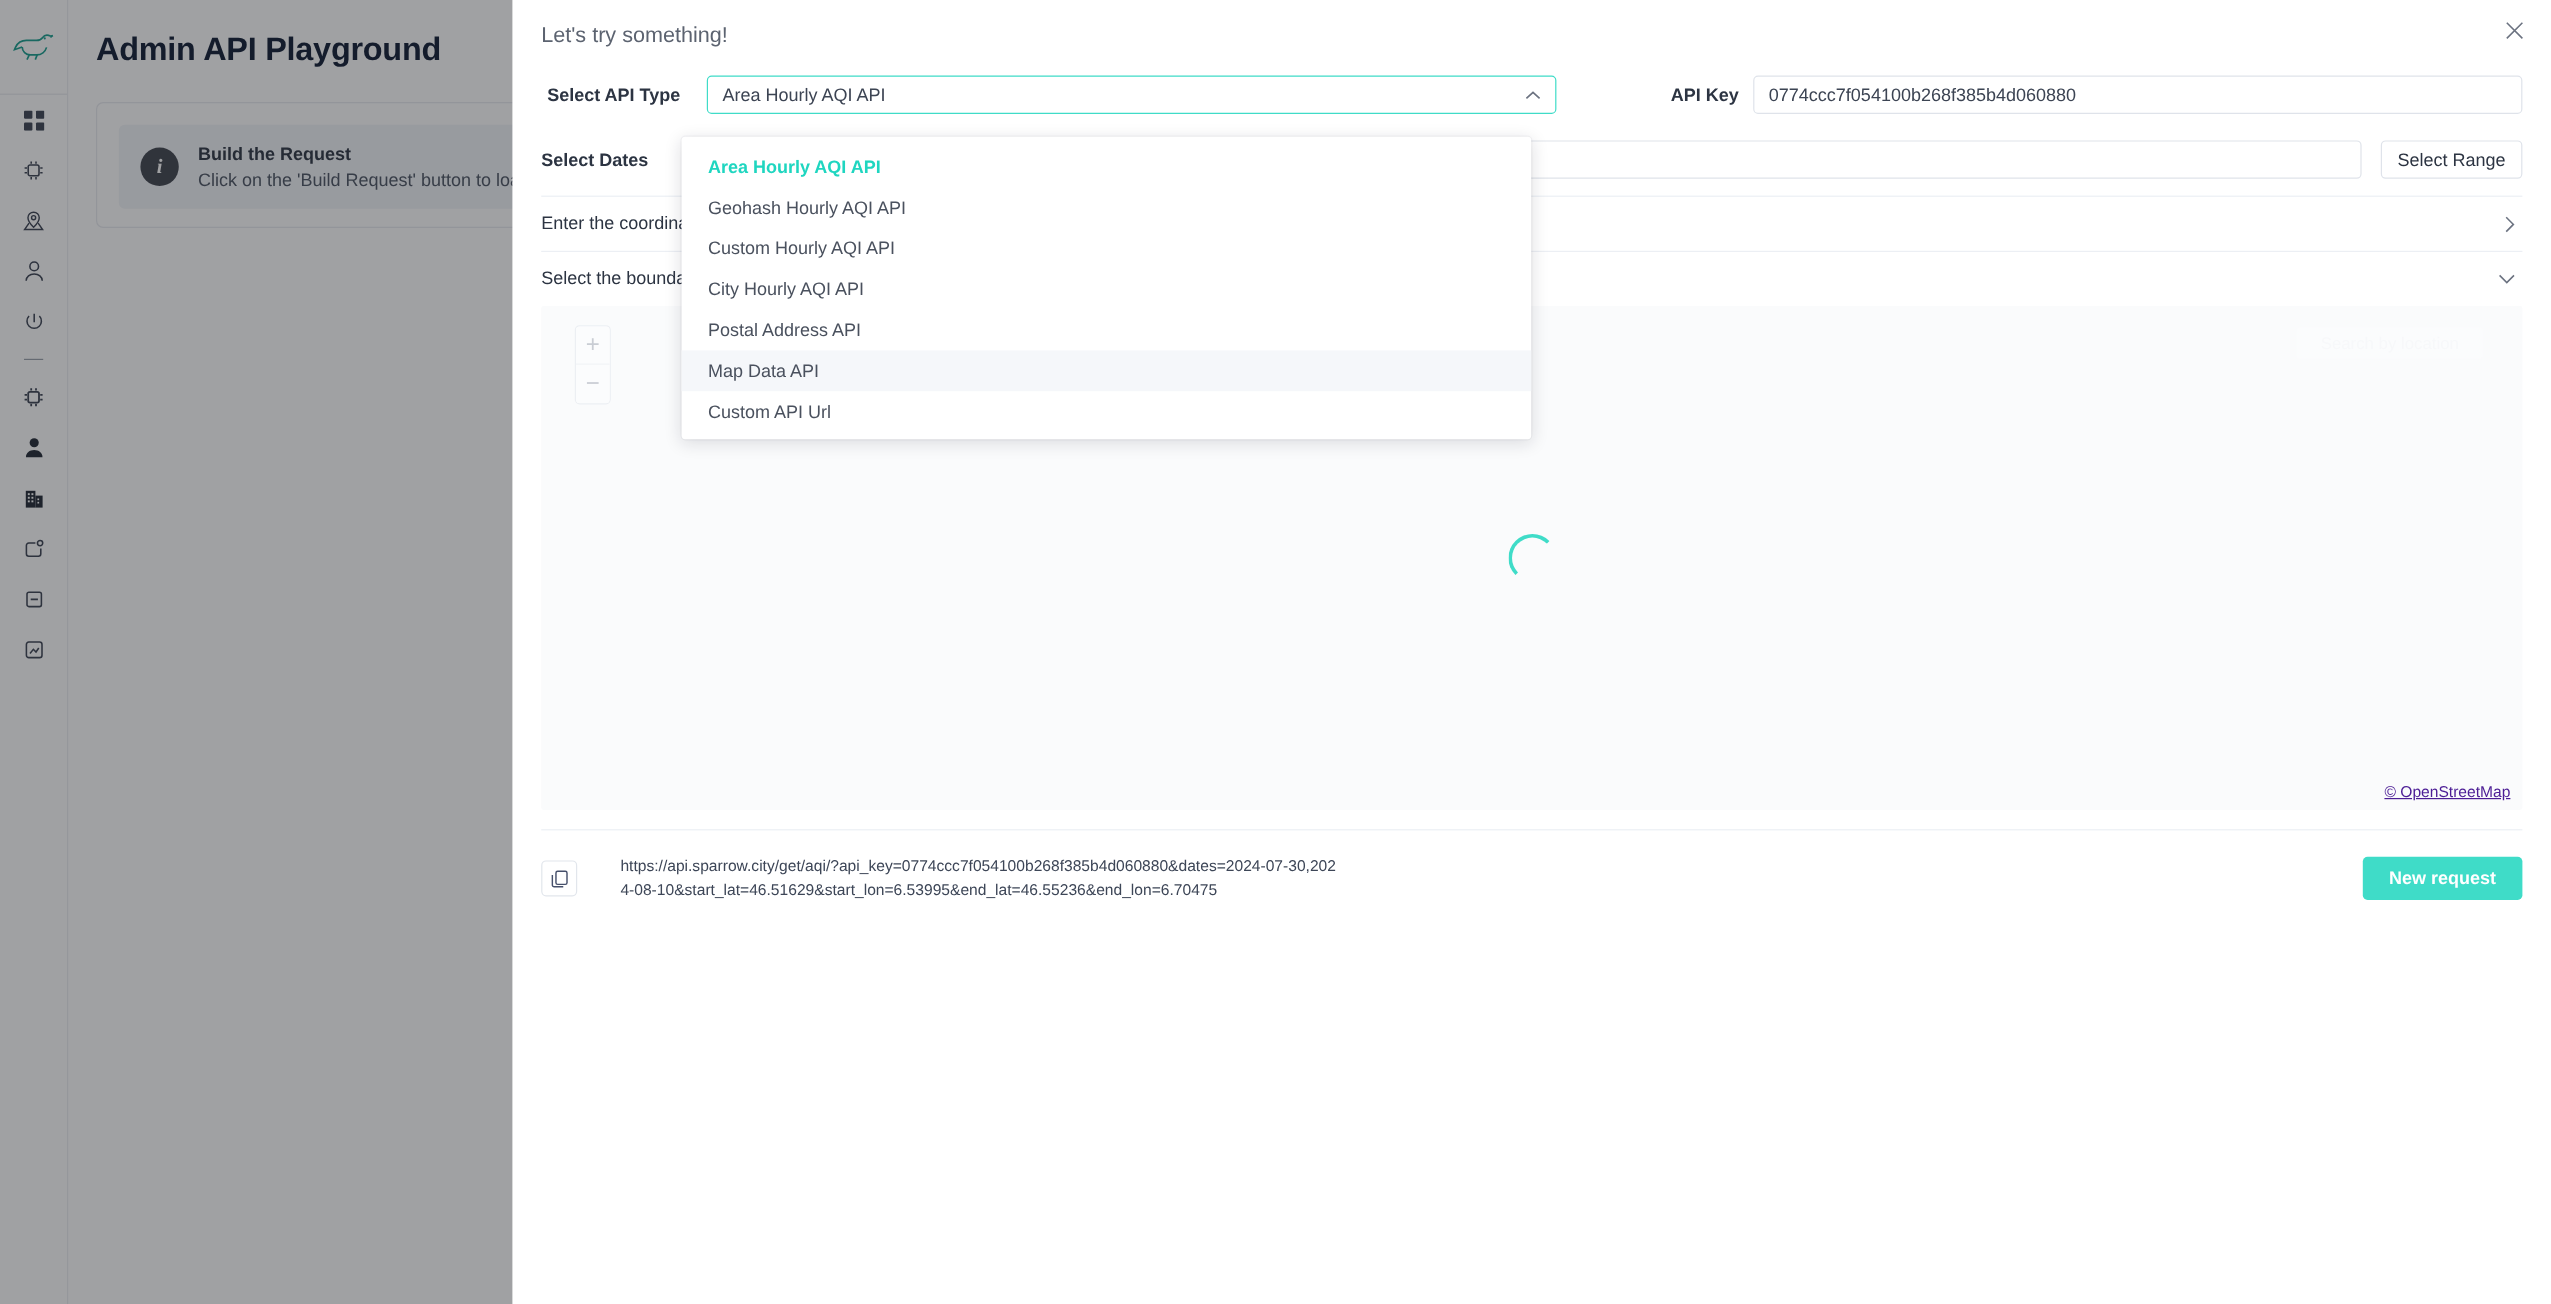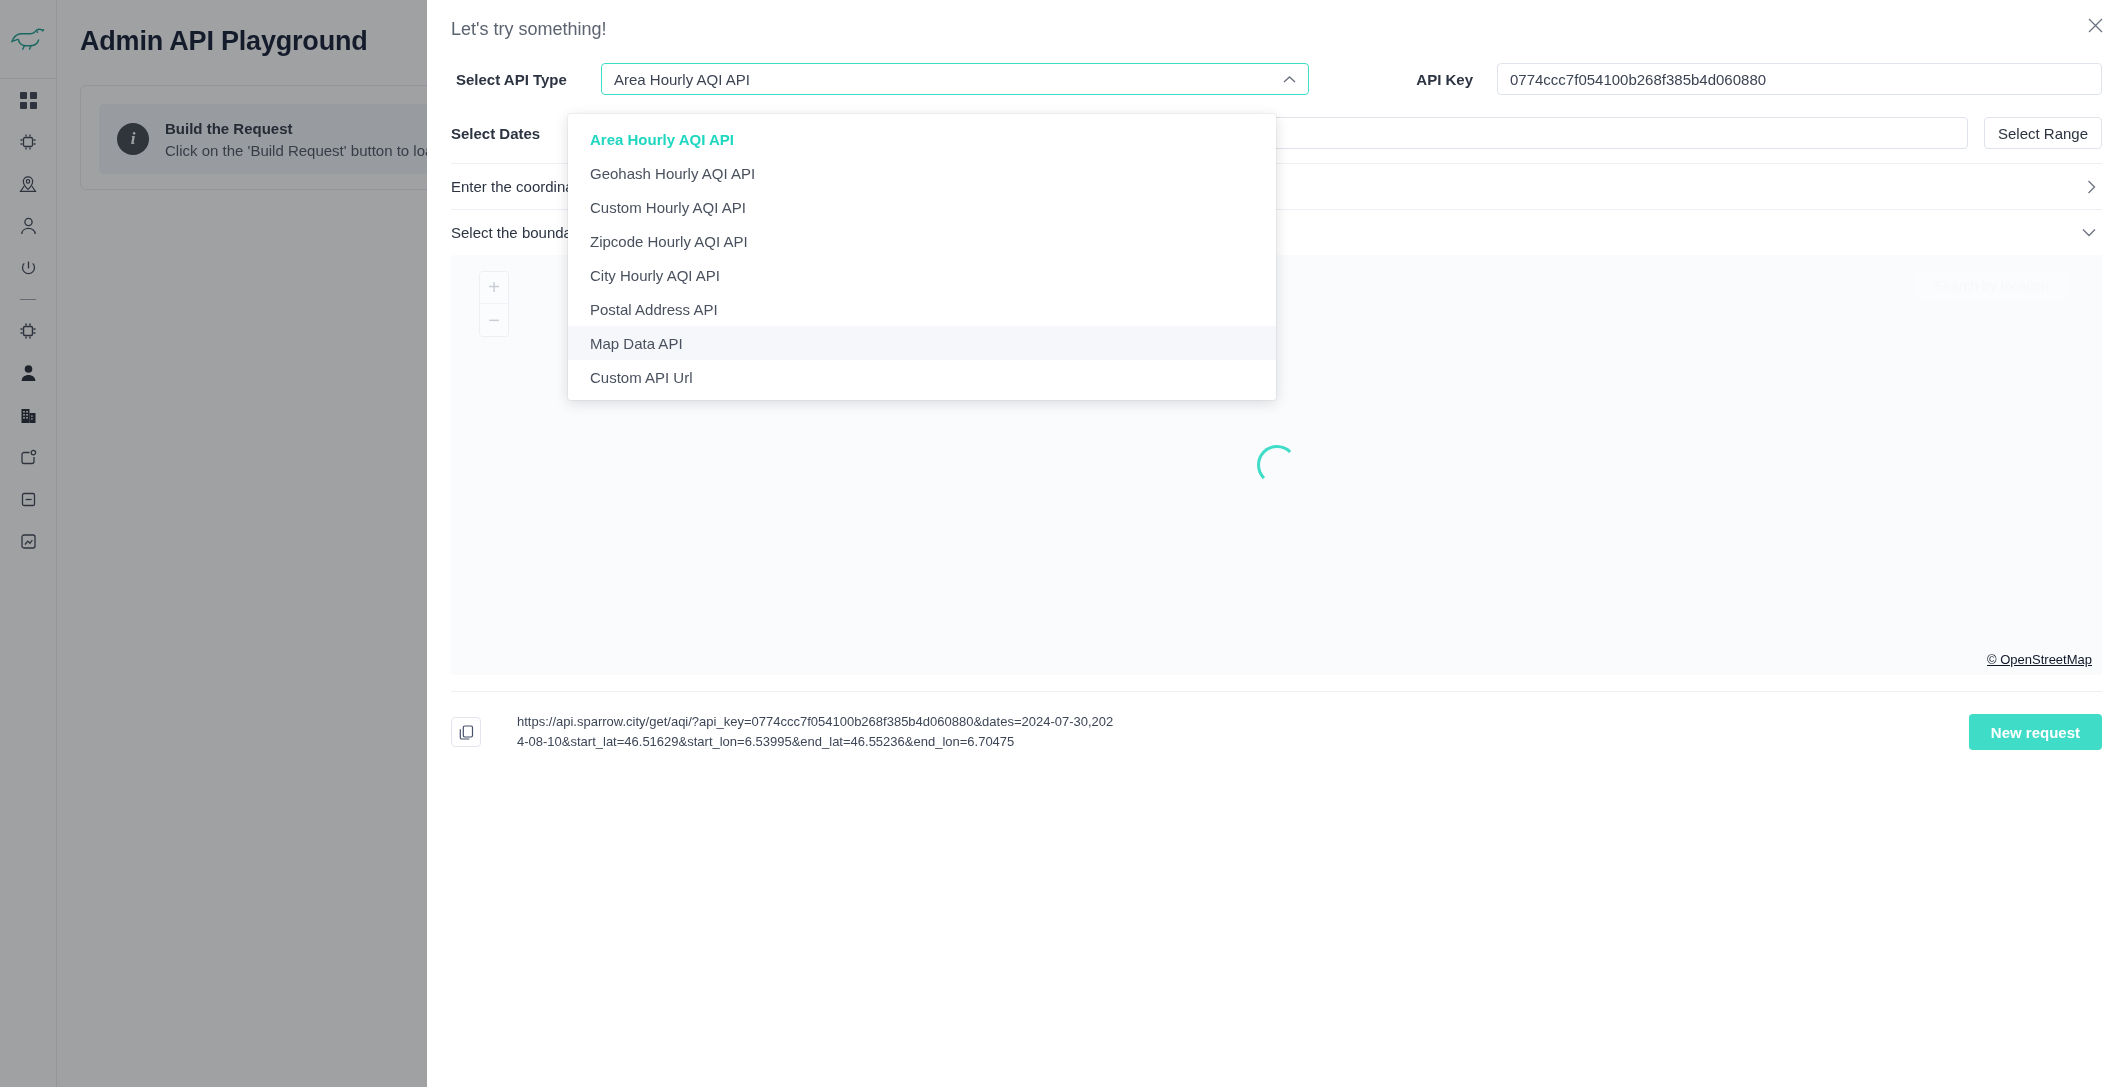--- a/index.html
+++ b/index.html
@@ -143,21 +143,21 @@
     display: flex;
     align-items: center;
     justify-content: center;
   }
 
   
   #top-row {
     display: flex;
     align-items: center;
     padding: 18px 24px 0 24px;
-    gap: 12px;
+    gap: 0;
   }
   .field-label {
     font-size: 15px;
     color: #2c3442;
     font-weight: bold;
     white-space: nowrap;
   }
   #select-api-label { width: 130px; padding-left: 5px; }
   .control-box {
     height: 32px;
@@ -283,21 +283,21 @@
     border: 3px solid transparent;
     border-top-color: #3fdcc8;
     border-left-color: #3fdcc8;
     border-radius: 50%;
   }
   #osm-attrib {
     position: absolute;
     right: 10px;
     bottom: 8px;
     font-size: 13px;
-    color: #0f172a;
+    color: #4c1d95;
     text-decoration: underline;
     cursor: pointer;
   }
 
   
   #url-divider {
     height: 1px;
     background: #eceff4;
     margin: 16px 24px 0 24px;
   }
@@ -576,18 +576,17 @@
     </div>
     <div id="url-text">https://api.sparrow.city/get/aqi/?api_key=0774ccc7f054100b268f385b4d060880&amp;dates=2024-07-30,2024-08-10&amp;start_lat=46.51629&amp;start_lon=6.53995&amp;end_lat=46.55236&amp;end_lon=6.70475</div>
     <button id="new-request-btn">New request</button>
   </div>
 </div>
 
 <div id="api-dropdown">
     <div class="dd-item selected">Area Hourly AQI API</div>
     <div class="dd-item">Geohash Hourly AQI API</div>
     <div class="dd-item">Custom Hourly AQI API</div>
-    <div class="dd-item">Zipcode Hourly AQI API</div>
     <div class="dd-item">City Hourly AQI API</div>
     <div class="dd-item">Postal Address API</div>
     <div class="dd-item hovered">Map Data API</div>
     <div class="dd-item">Custom API Url</div>
   </div>
 
 </body></html>

